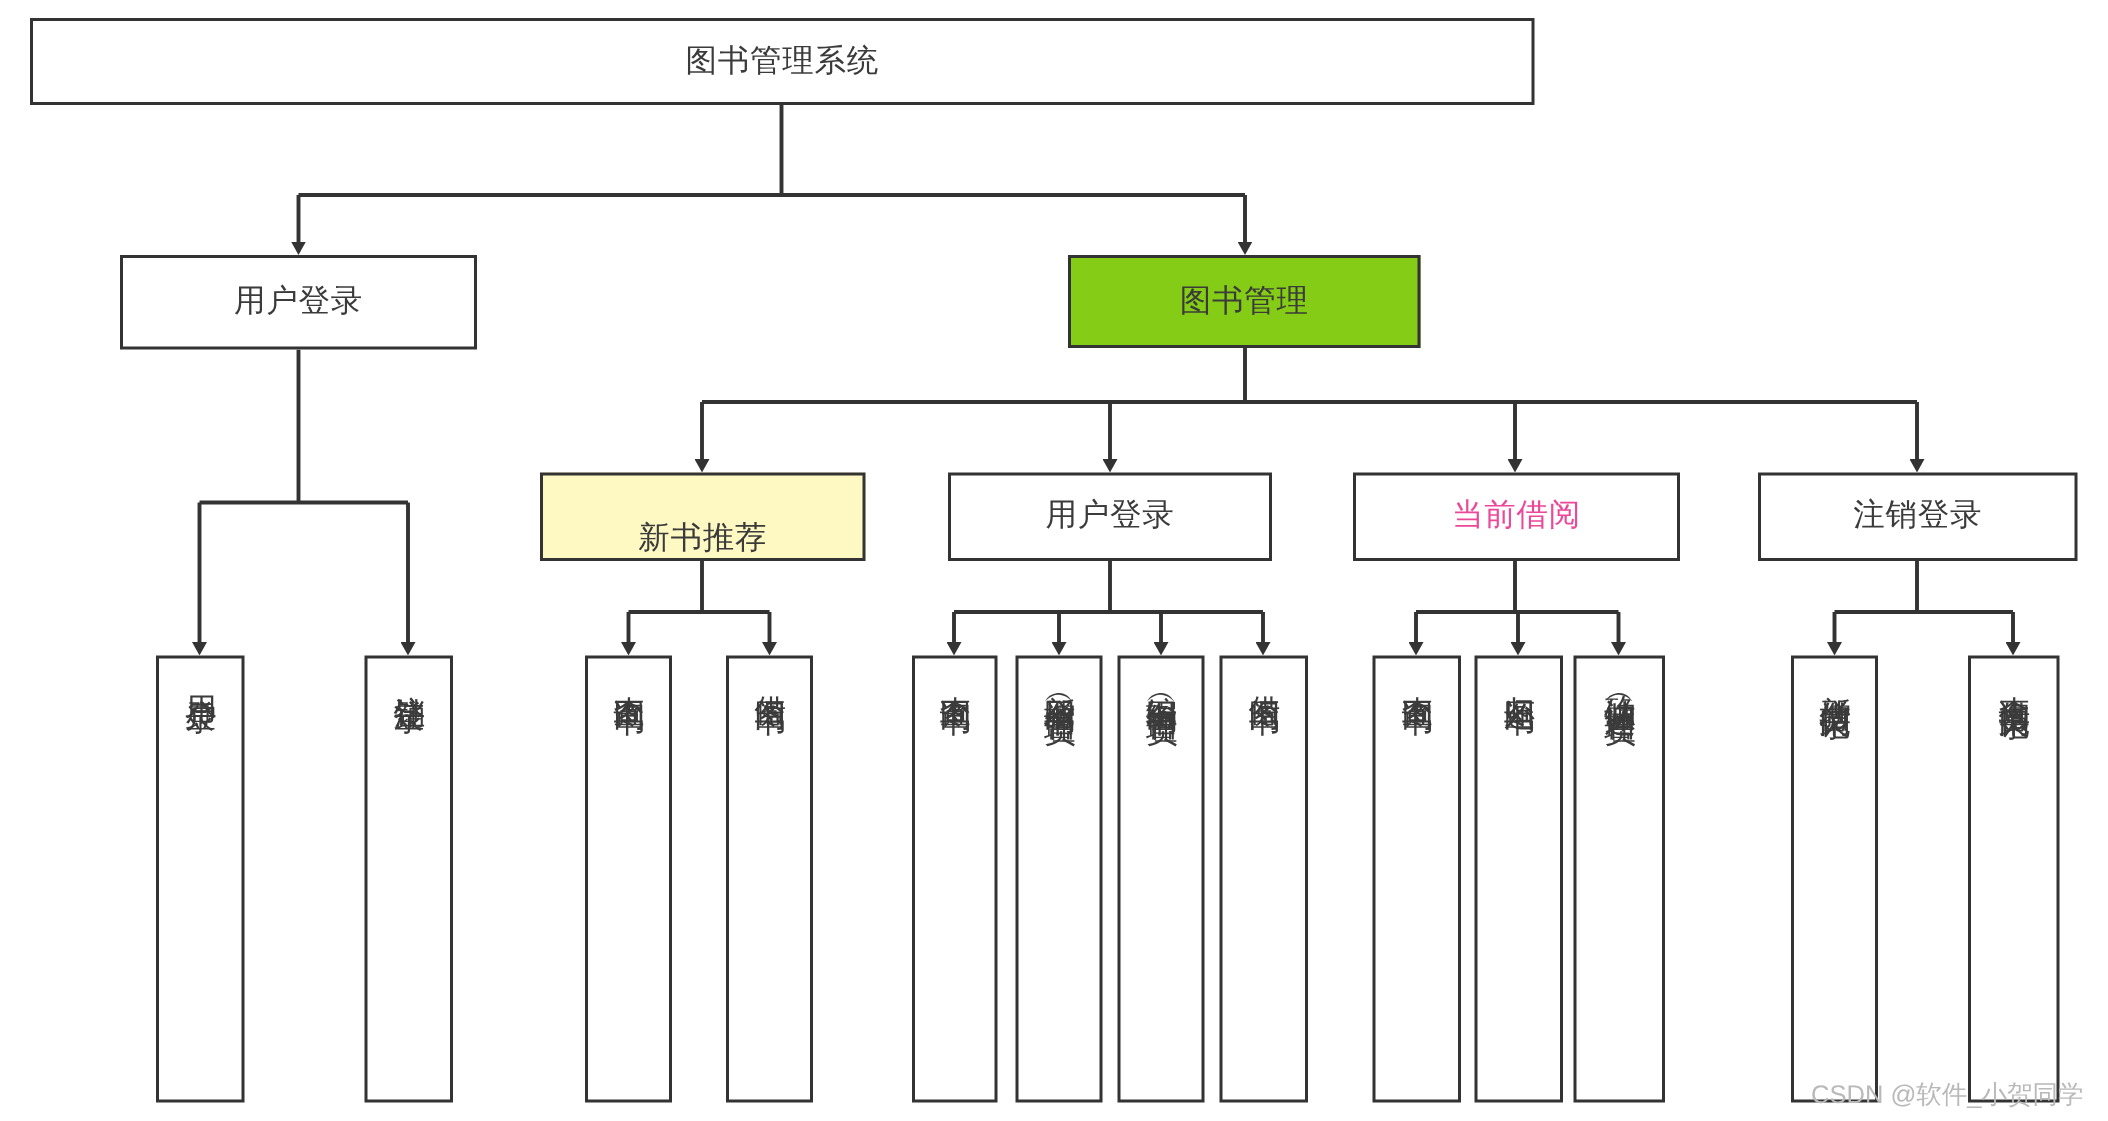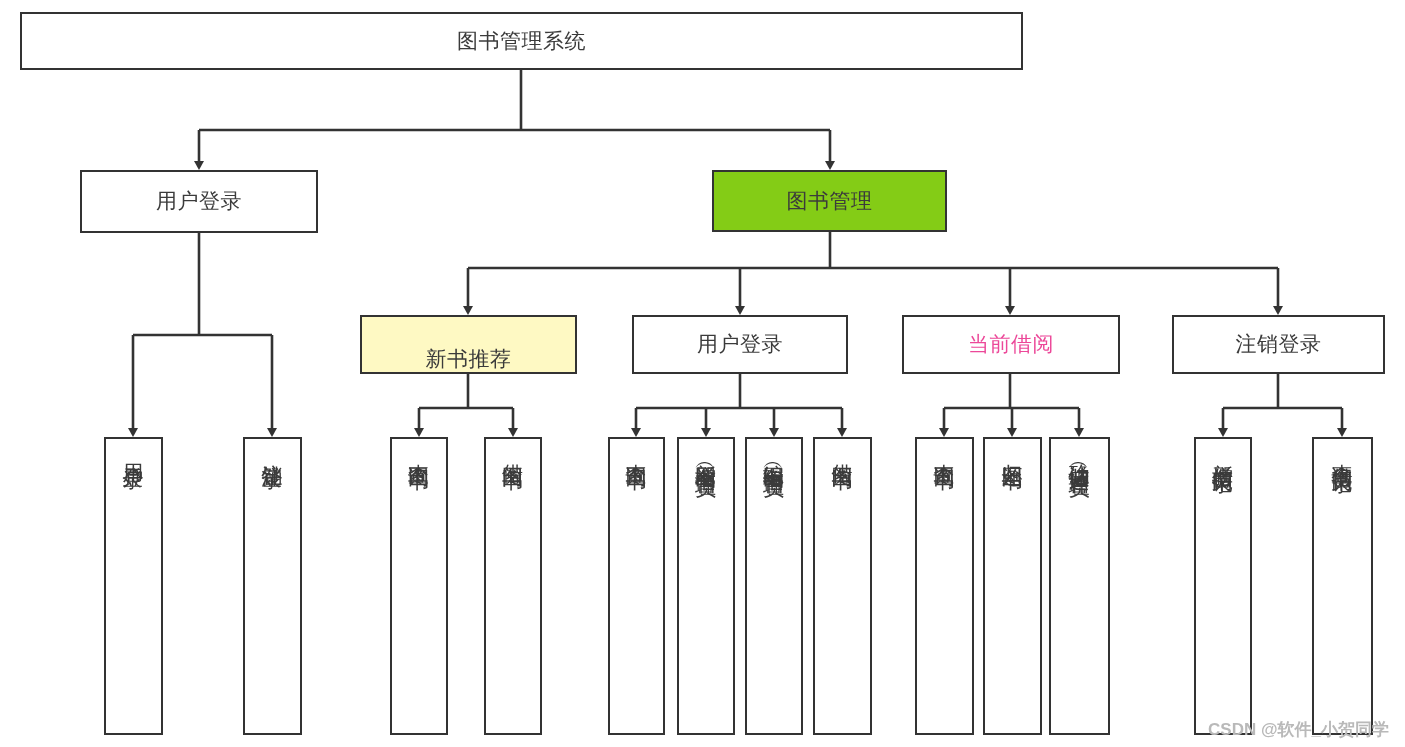--- a/index.html
+++ b/index.html
@@ -55,21 +55,20 @@
   }
   #watermark {
     position: absolute;
     right: 16px;
     bottom: 6px;
     font-size: 17px;
     color: #b9b9b9;
     font-family: "Liberation Sans", "DejaVu Sans", sans-serif;
     white-space: nowrap;
     pointer-events: none;
-    font-weight: bold;
   }
 </style>
 </head>
 <body>
 
 <div id="diagram-root" style="background: rgb(255, 255, 255);">
 
   <svg id="diagram-svg" viewBox="0 0 1405 747" xmlns="http://www.w3.org/2000/svg">
     <defs>
       <marker id="arrowhead" markerWidth="9" markerHeight="10" refX="1" refY="5" orient="auto" markerUnits="userSpaceOnUse">

